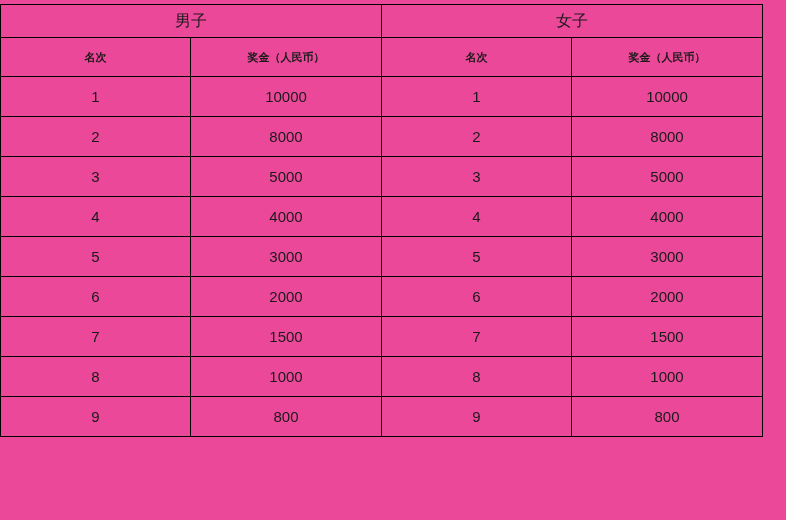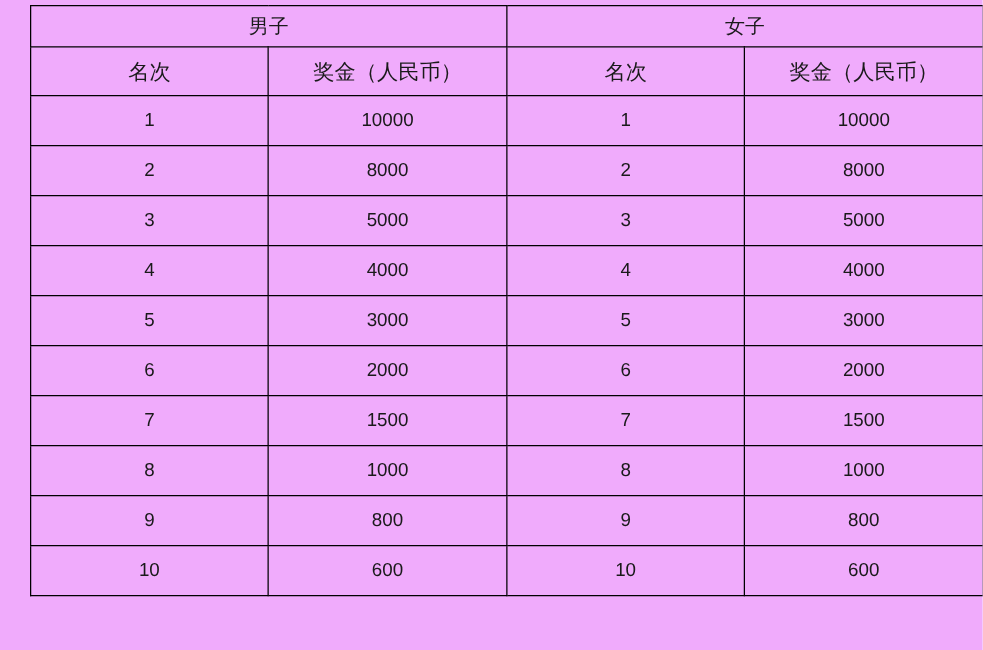--- a/index.html
+++ b/index.html
@@ -11,22 +11,22 @@
     width: 786px;
     height: 520px;
     font-family: "Liberation Sans", sans-serif;
     color: #1a1a1a;
     overflow: hidden;
   }
   .sheet {
     width: 786px;
     height: 520px;
     box-sizing: border-box;
-    padding: 4px 12px 0 24px;
-    background: #f0abfc;
+    padding: 4px 12px 0 0;
+    background: #ec4899;
   }
   table.prize-table {
     border-collapse: collapse;
     width: 762px;
     table-layout: fixed;
   }
   table.prize-table td {
     border: 1px solid #000000;
     text-align: center;
     vertical-align: middle;
@@ -35,22 +35,23 @@
     height: 39px;
     padding: 0;
     color: #1a1a1a;
     font-family: "Liberation Sans", sans-serif;
   }
   table.prize-table td.group-head {
     font-size: 16px;
     height: 32px;
   }
   table.prize-table td.col-head {
-    font-size: 17px;
+    font-size: 11px;
     height: 38px;
+    font-weight: bold;
   }
   col.c-rank { width: 190px; }
   col.c-prize { width: 191px; }
 </style>
 </head>
 <body>
 
 <div class="sheet">
   <table class="prize-table">
     <colgroup>
@@ -118,21 +119,15 @@
         <td>1000</td>
         <td>8</td>
         <td>1000</td>
       </tr>
       <tr>
         <td>9</td>
         <td>800</td>
         <td>9</td>
         <td>800</td>
       </tr>
-      <tr>
-        <td>10</td>
-        <td>600</td>
-        <td>10</td>
-        <td>600</td>
-      </tr>
     </tbody>
   </table>
 </div>
 
 </body></html>

